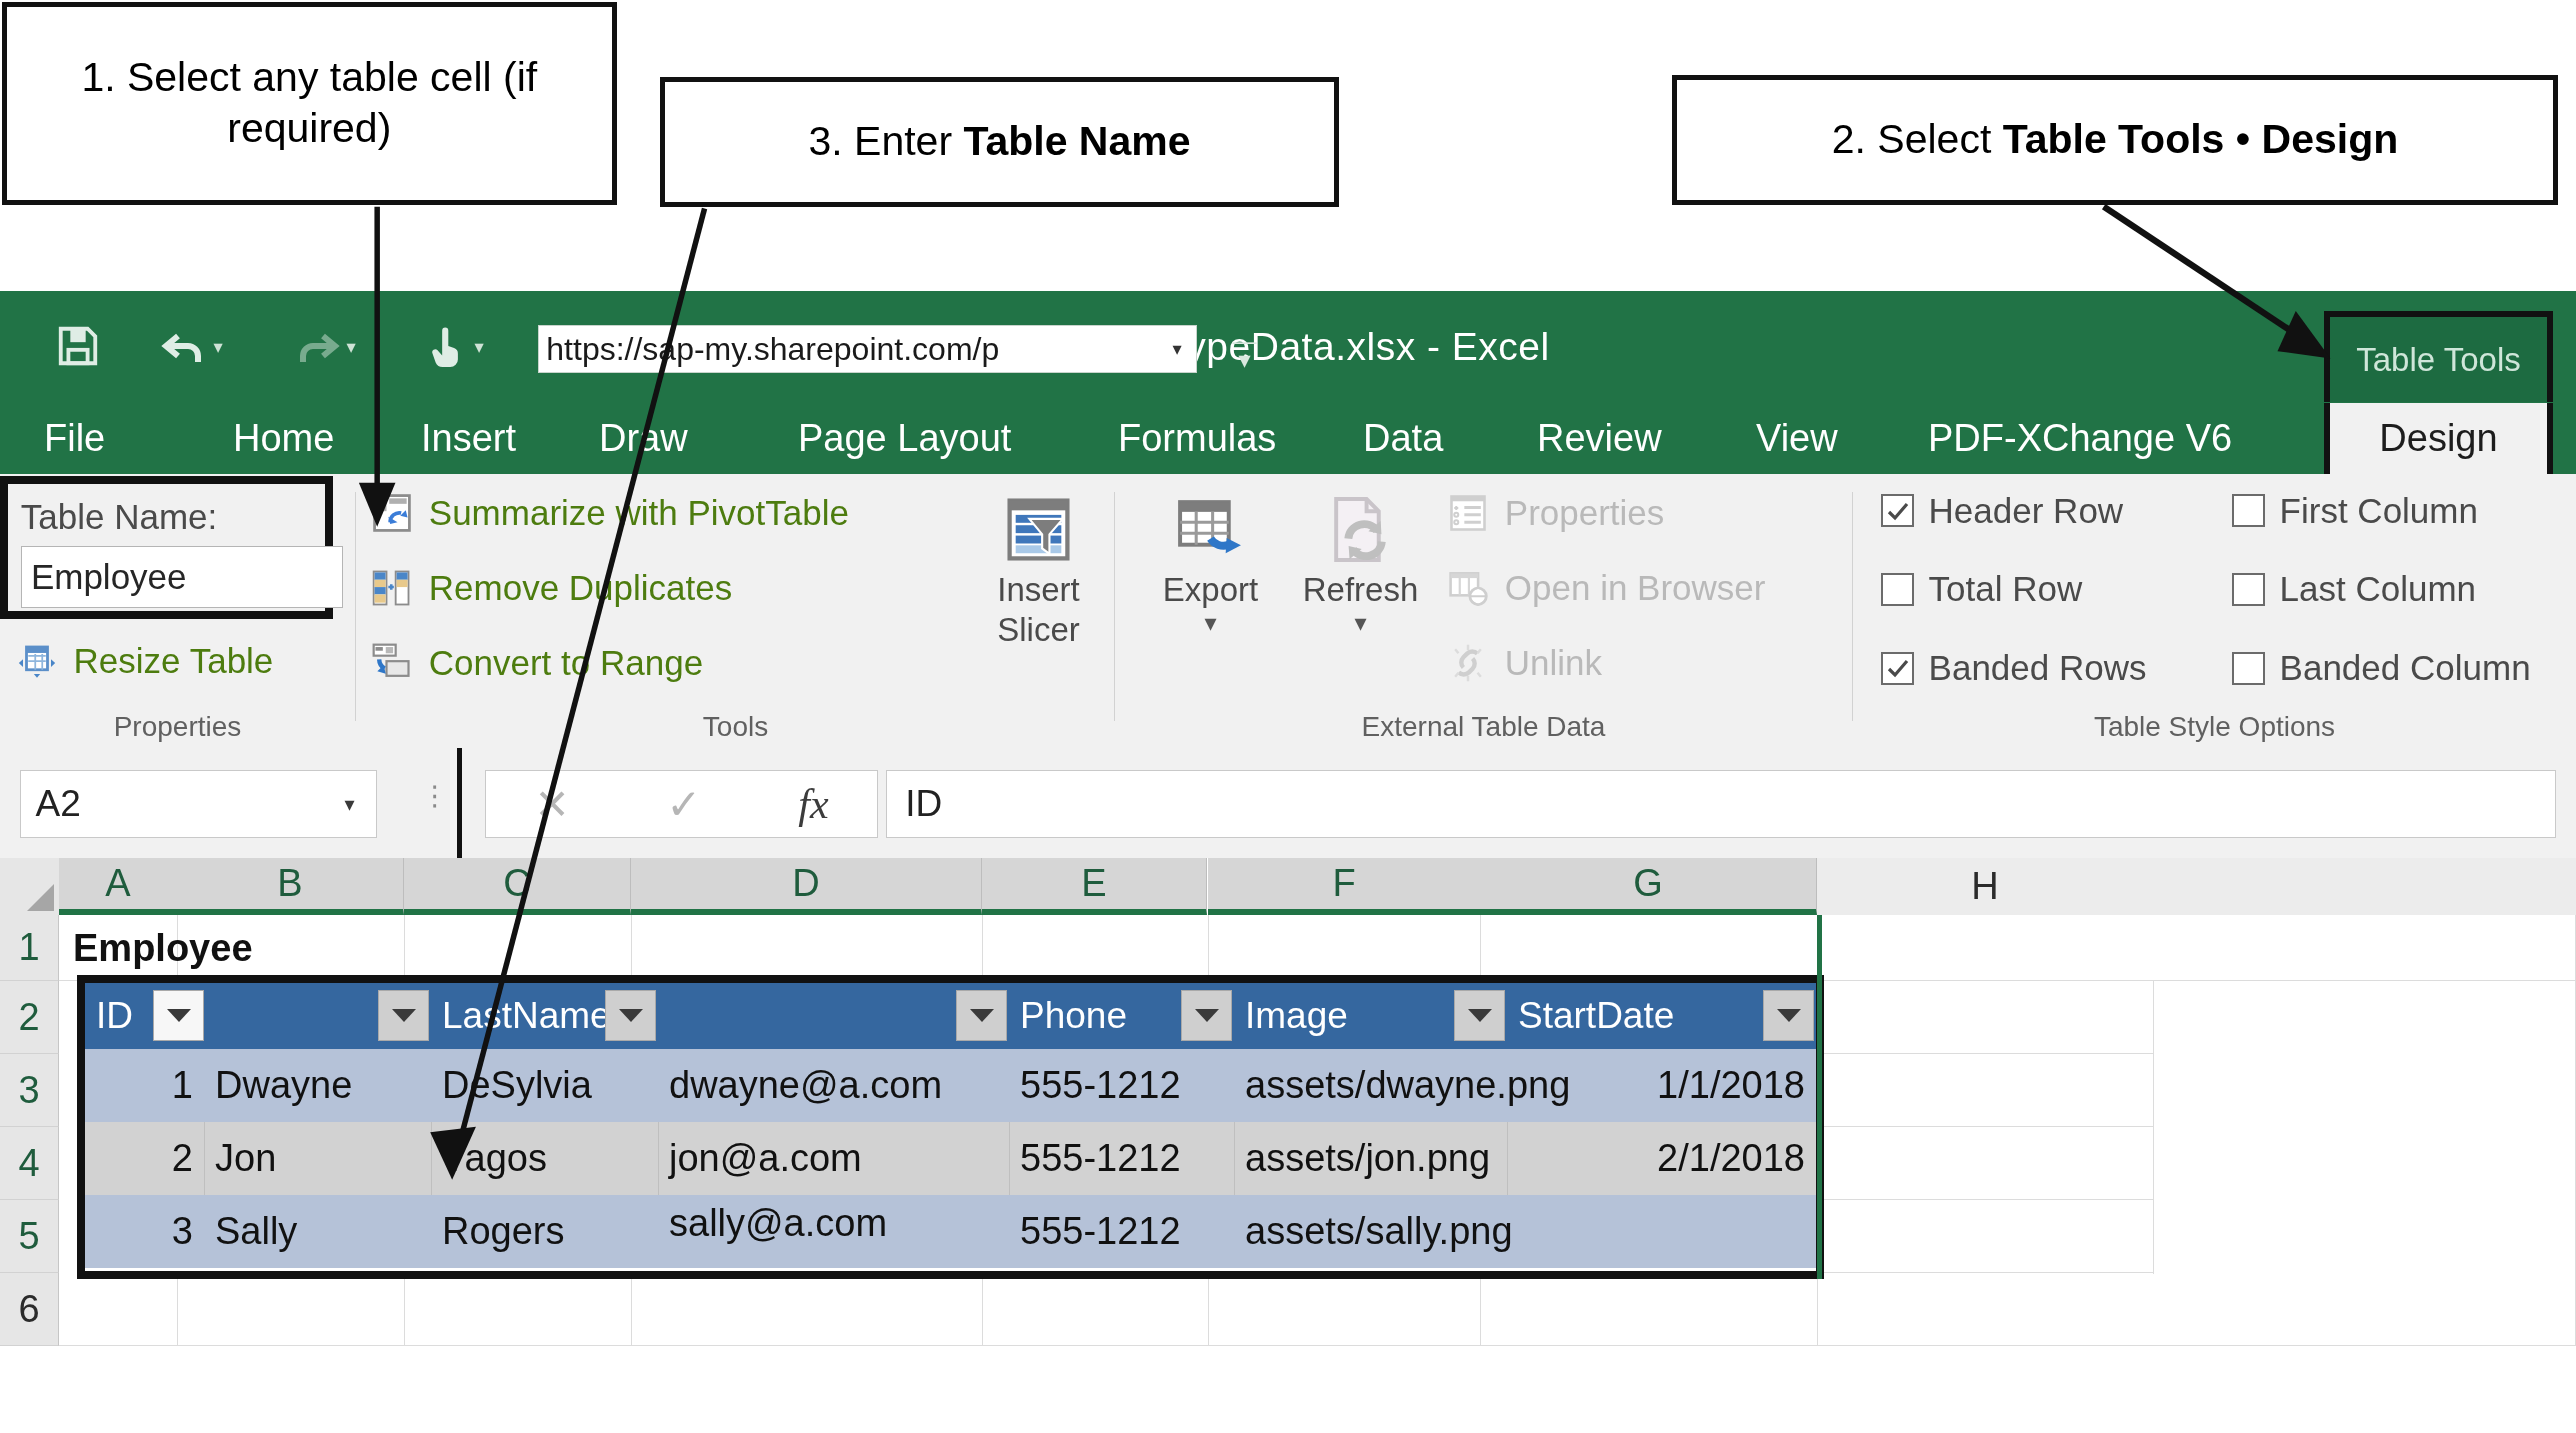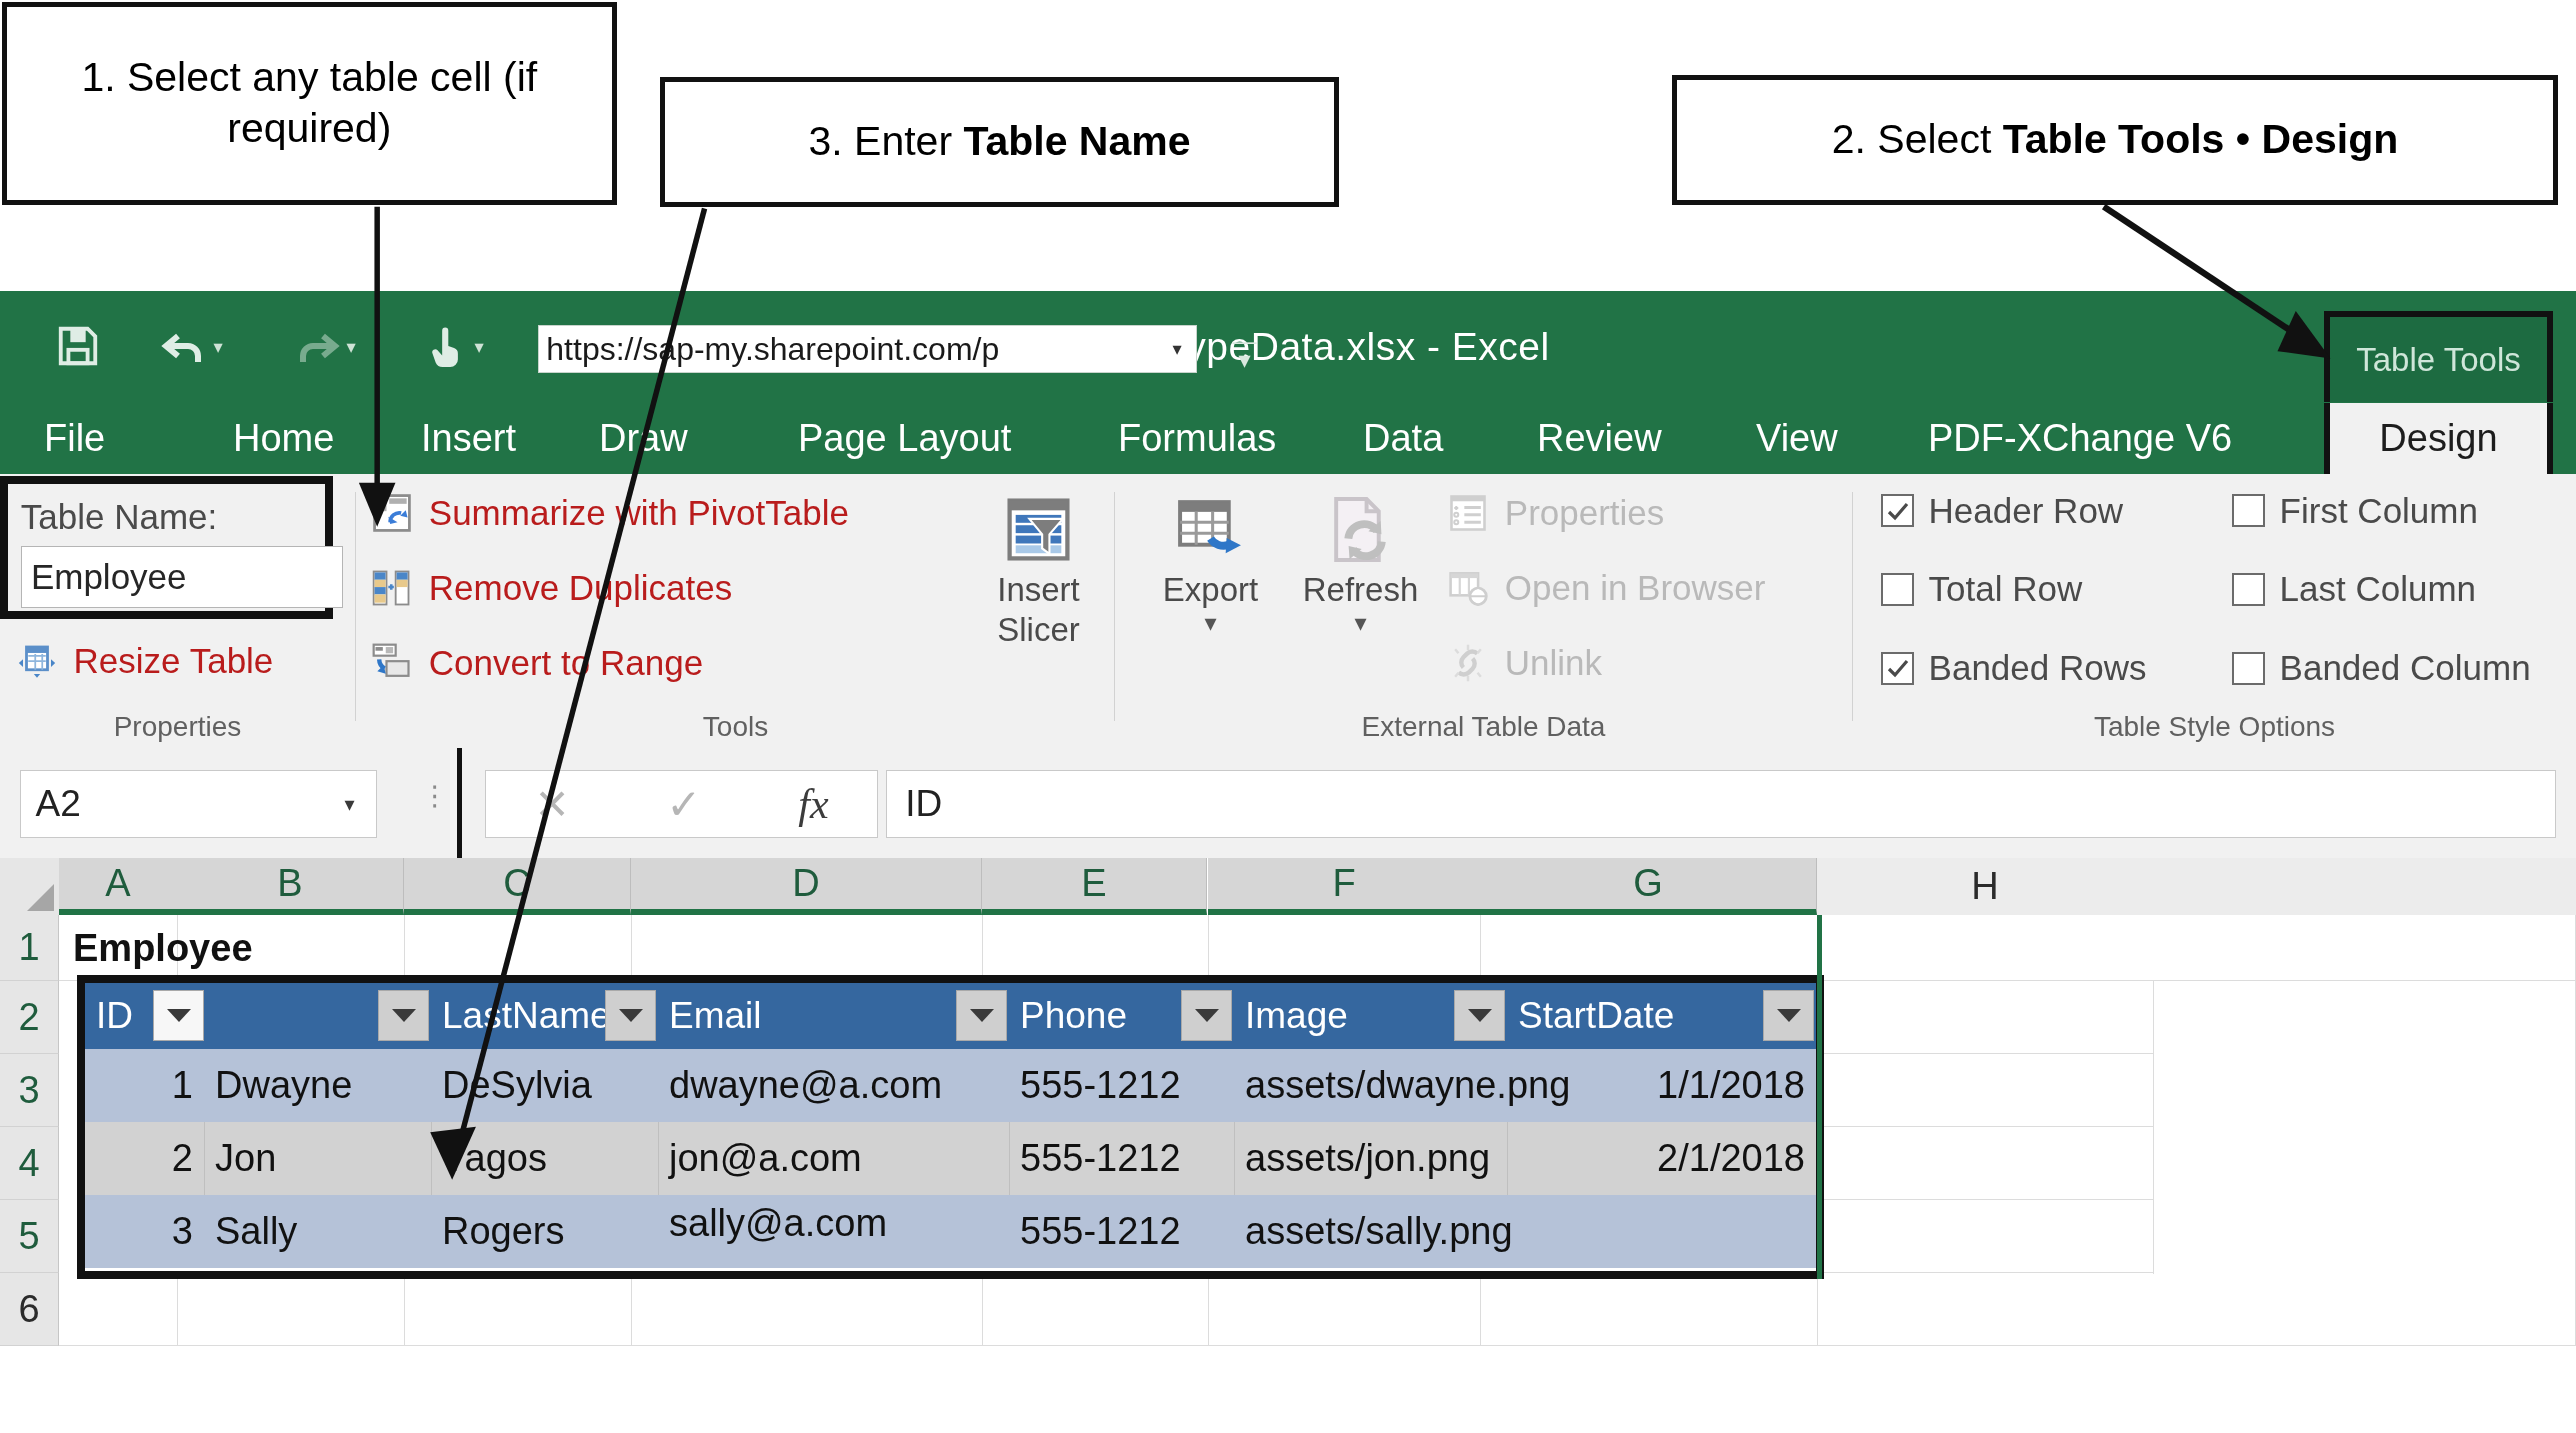--- a/index.html
+++ b/index.html
@@ -40,21 +40,21 @@
   .rtab{position:absolute;top:0;height:71px;display:flex;align-items:center;color:#fff;font-size:38px;white-space:nowrap;}
   #tabDesign{position:absolute;left:2324px;top:0;width:229px;height:71px;background:#f1f1f1;color:#1d1d1d;
              border-left:6.4px solid #111;border-right:6.4px solid #111;box-sizing:border-box;
              display:flex;align-items:center;justify-content:center;font-size:38px;}
 
   
   #ribbon{position:relative;height:274px;background:#f1f1f1;border-bottom:0.9px solid #d0d0d0;}
   .grpsep{position:absolute;top:18.3px;width:0.9px;height:229px;background:#d2d2d2;}
   .grplabel{position:absolute;bottom:5.5px;font-size:28px;color:#606060;text-align:center;}
 
-  .ritem{position:absolute;display:flex;align-items:center;font-size:35px;color:#b91c1c;white-space:nowrap;}
+  .ritem{position:absolute;display:flex;align-items:center;font-size:35px;color:#4d7c0f;white-space:nowrap;}
   .ritem .ico{display:inline-flex;align-items:center;justify-content:center;width:48px;height:48px;margin-right:12.8px;flex:0 0 48px;}
   .ritem.dim{color:#b9b9b9;}
 
   
   #tnBlock{position:absolute;left:0;top:1.8px;width:333px;height:143px;border:8.2px solid #111;box-sizing:border-box;background:#f1f1f1;z-index:5;}
   #tnLabel{position:absolute;left:12.8px;top:12.8px;font-size:35px;color:#4a4a4a;}
   #tnInput{position:absolute;left:12.8px;top:62px;width:322px;height:62px;background:#fff;border:1.8px solid #b5b5b5;
            box-sizing:border-box;display:flex;align-items:center;padding-left:9.1px;font-size:35px;color:#262626;}
 
   
@@ -463,21 +463,20 @@
       <div class="fdrop active" style="left:68px">
           <i></i>
         </div>
       <div class="fdrop" style="left:293px">
           <i></i>
         </div>
       <div class="thcell" style="left:346px;width:227px">LastName</div>
       <div class="fdrop" style="left:520px">
           <i></i>
         </div>
-      <div class="thcell" style="left:573px;width:351px">Email</div>
       <div class="fdrop" style="left:871px">
           <i></i>
         </div>
       <div class="thcell" style="left:924px;width:225px">Phone</div>
       <div class="fdrop" style="left:1096px">
           <i></i>
         </div>
       <div class="thcell" style="left:1149px;width:273px">Image</div>
       <div class="fdrop" style="left:1369px">
           <i></i>

